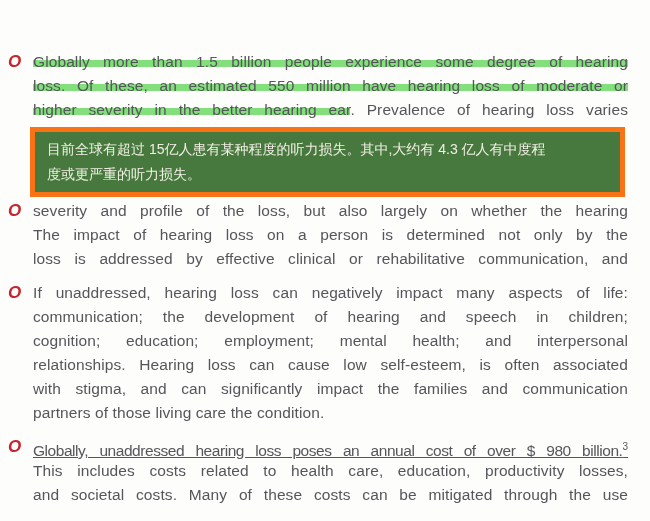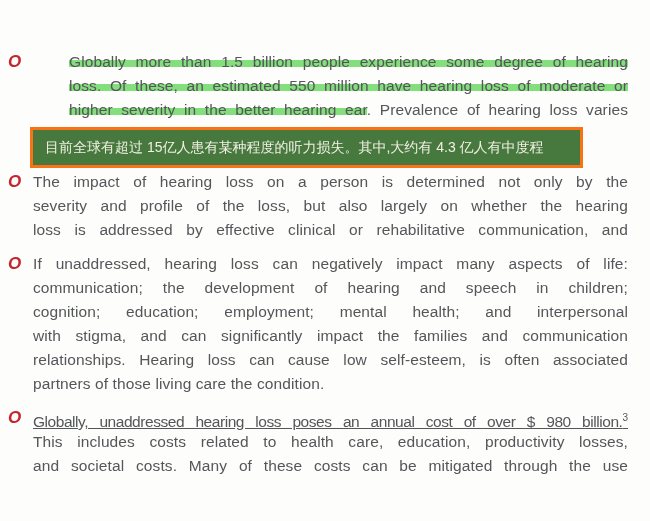--- a/index.html
+++ b/index.html
@@ -25,30 +25,29 @@
   }
   .line { height: 24px; overflow: visible; }
   .line.just { text-align: justify; text-align-last: justify; }
   .line.tight { letter-spacing: -0.45px; text-decoration: underline; }
   .hl {
     background: linear-gradient(to bottom,
       transparent 40%,
       rgba(97, 214, 88, 0.78) 40%,
       rgba(97, 214, 88, 0.78) 83%,
       transparent 83%);
-    margin-left: 36px;
   }
   .sup { font-size: 10px; vertical-align: 6px; letter-spacing: 0; }
   .tbox {
     box-sizing: border-box;
     margin: -5px 0 2px 30px;
-    width: 553px;
+    width: 595px;
     padding: 5px 12px;
     background: #47793f;
-    border: 3px solid #f97316;
+    border: 5px solid #f97316;
   }
   .tline {
     font-size: 14px; line-height: 25px;
     color: #f1efe3; font-weight: 500;
     white-space: nowrap; overflow: hidden;
   }
 </style>
 </head>
 <body>
 
@@ -60,39 +59,40 @@
         <div class="ptext">
           <div class="line just"><span class="hl">Globally more than 1.5 billion people experience some degree of hearing</span></div>
           <div class="line just"><span class="hl">loss. Of these, an estimated 550 million have hearing loss of moderate or</span></div>
           <div class="line just"><span class="hl">higher severity in the better hearing ear</span><span>. Prevalence of hearing loss varies</span></div>
         </div>
       </div>
     </div>
 
   <div class="tbox">
     <div class="tline">目前全球有超过 15亿人患有某种程度的听力损失。其中,大约有 4.3 亿人有中度程</div>
+    <div class="tline">度或更严重的听力损失。</div>
   </div>
 
   <div id="para-group-2">
       <div class="para-row">
         <div class="bullet">O</div>
         <div class="ptext">
+          <div class="line just"><span>severity and profile of the loss, but also largely on whether the hearing</span></div>
           <div class="line just"><span>The impact of hearing loss on a person is determined not only by the</span></div>
-          <div class="line just"><span>severity and profile of the loss, but also largely on whether the hearing</span></div>
           <div class="line just"><span>loss is addressed by effective clinical or rehabilitative communication, and</span></div>
         </div>
       </div>
       <div class="para-row">
         <div class="bullet">O</div>
         <div class="ptext">
           <div class="line just"><span>If unaddressed, hearing loss can negatively impact many aspects of life:</span></div>
           <div class="line just"><span>communication; the development of hearing and speech in children;</span></div>
           <div class="line just"><span>cognition; education; employment; mental health; and interpersonal</span></div>
+          <div class="line just"><span>relationships. Hearing loss can cause low self-esteem, is often associated</span></div>
           <div class="line just"><span>with stigma, and can significantly impact the families and communication</span></div>
-          <div class="line just"><span>relationships. Hearing loss can cause low self-esteem, is often associated</span></div>
           <div class="line"><span>partners of those living care the condition.</span></div>
         </div>
       </div>
       <div class="para-row">
         <div class="bullet">O</div>
         <div class="ptext">
           <div class="line just tight"><span>Globally, unaddressed hearing loss poses an annual cost of over $ 980 billion.</span><span class="sup">3</span></div>
           <div class="line just"><span>This includes costs related to health care, education, productivity losses,</span></div>
           <div class="line just"><span>and societal costs. Many of these costs can be mitigated through the use</span></div>
         </div>

